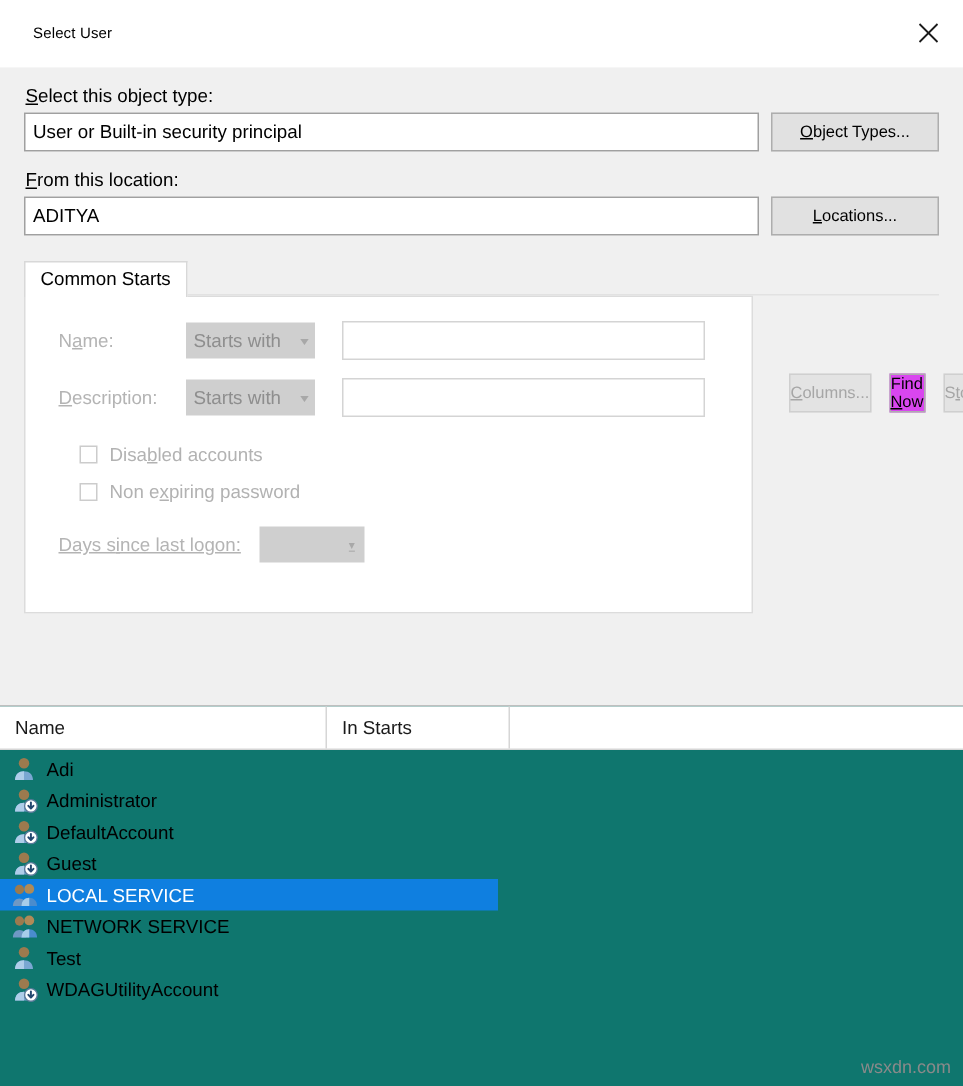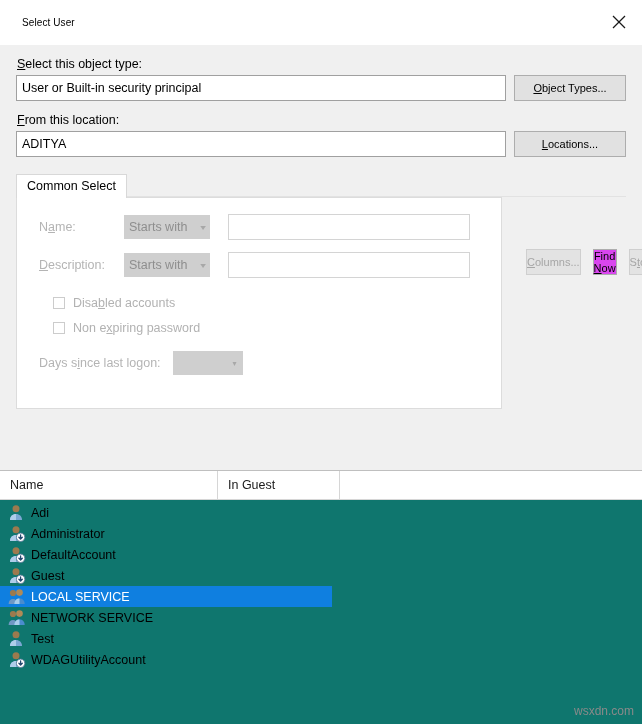--- a/index.html
+++ b/index.html
@@ -192,20 +192,21 @@
     background: #ffffff;
     margin-right: 8px;
     box-sizing: border-box;
     cursor: default;
   }
   .dayrow {
     display: flex;
     align-items: center;
     margin-top: 16px;
     color: #b4b4b4;
+    text-decoration: underline;
   }
   .daylabel { font-size: 12.5px; }
   .daycombo {
     width: 70px;
     height: 24px;
     background: #cfcfcf;
     margin-left: 12px;
     display: flex;
     align-items: center;
     justify-content: flex-end;
@@ -377,21 +378,21 @@
       <div class="textbox">
         <span>ADITYA</span>
       </div>
       <div class="btn">
           <span><u>L</u>ocations...</span>
         </div>
     </div>
 
     <div class="tabstrip">
       <div class="tab">
-        <span>Common Select</span>
+        <span>Common Starts</span>
       </div>
       <div class="tab-filler"></div>
     </div>
 
     <div class="querypanel">
 
       <div class="qrow">
         <div class="qlabel">N<u>a</u>me:</div>
         <div class="combo-dis">
           <span>Starts with</span>
@@ -461,21 +462,21 @@
       <div class="btn-ok">OK</div>
       <div class="btn-cancel">Cancel</div>
     </div>
 
     <div class="results-label">Search res<u>u</u>lts:</div>
   </div>
 
   <div class="resultsbox">
     <div class="colheader">
       <div class="colh name">Name</div>
-      <div class="colh folder">In Guest</div>
+      <div class="colh folder">In Starts</div>
       <div class="colh rest"></div>
     </div>
     <div class="listarea" id="results-rows">
         <div class="listrow">
           <span class="usericon">
             <svg width="18" height="17" viewBox="0 0 18 17">
               <circle cx="8" cy="4.8" r="3.5" fill="#9c7a4e"></circle>
               <path d="M2 16c0-3.7 2.6-5.9 6-5.9s6 2.2 6 5.9z" fill="#7aa7d2"></path>
               <path d="M2 16c0-3.7 2.6-5.9 6-5.9V16z" fill="#aecde9"></path>
             </svg>

